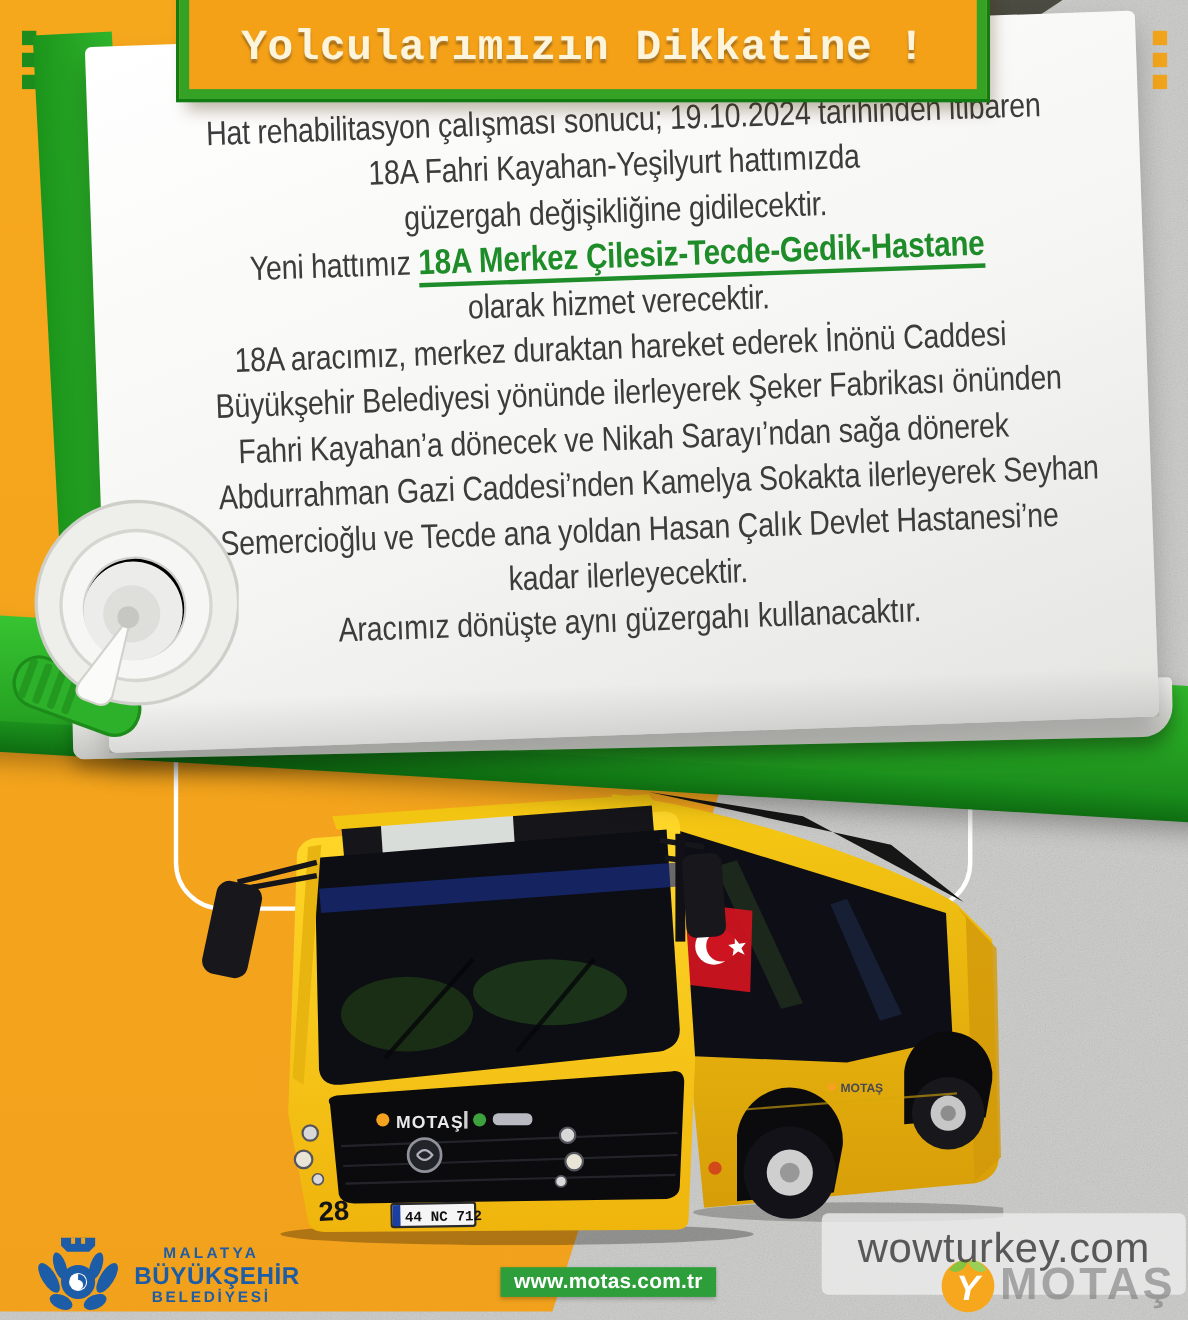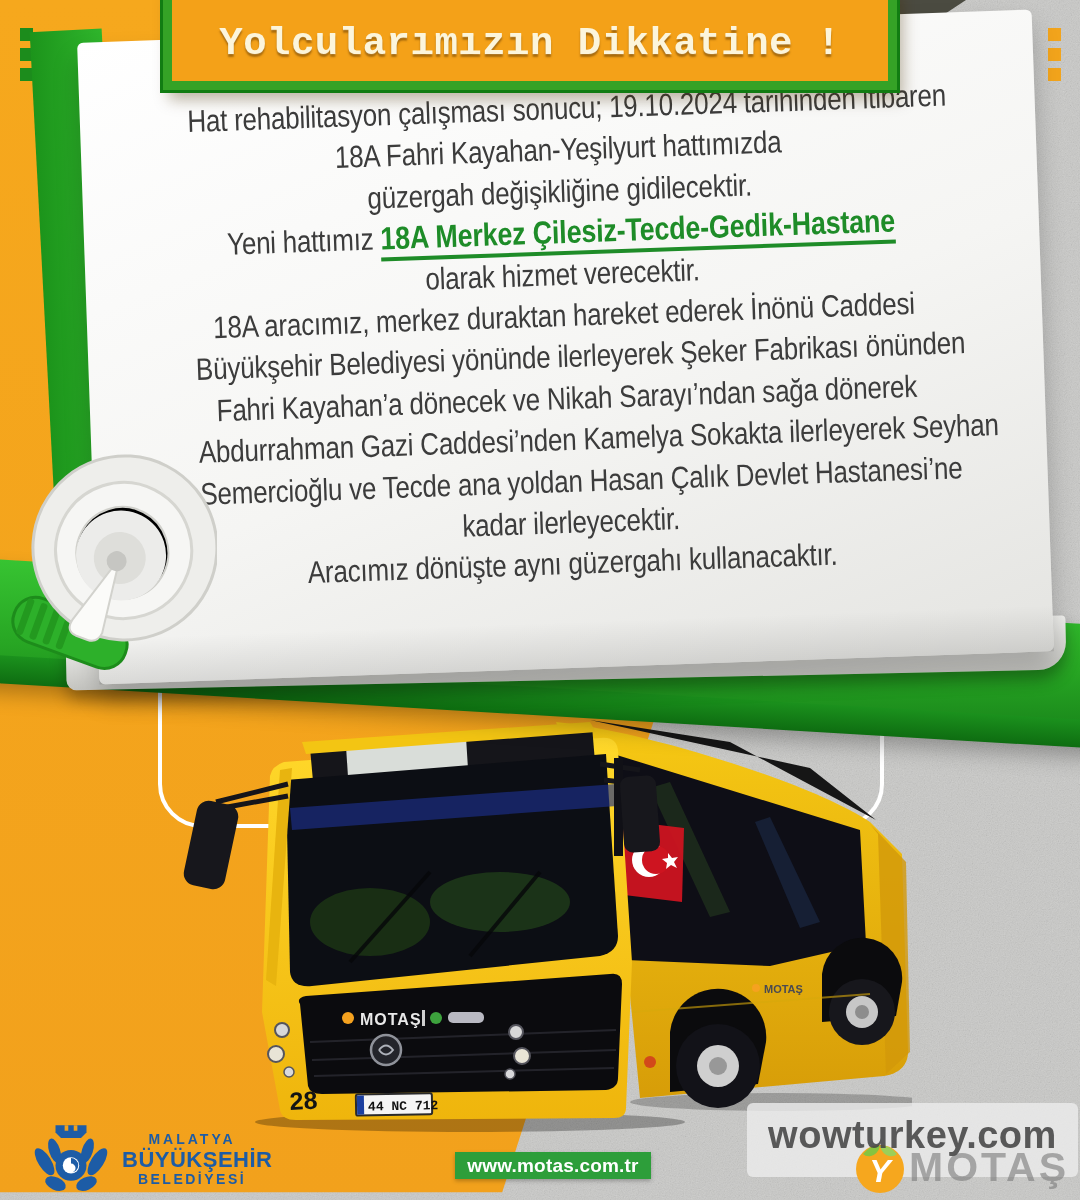--- a/index.html
+++ b/index.html
@@ -73,21 +73,21 @@
     display:flex;align-items:center;justify-content:center;
     box-shadow:0 2px 4px rgba(0,0,0,.25);}
   .urlbar span{color:#fff;font-weight:700;font-size:19px;letter-spacing:.2px;}
 
   .wm-box{left:747px;top:1103px;width:331px;height:74px;z-index:9;
     background:rgba(236,236,236,.80);border-radius:6px;}
   .motas-ghost{left:853px;top:1140px;z-index:10;display:flex;align-items:center;}
   .motas-word{font-size:41px;font-weight:700;color:rgba(125,125,125,.62);
     letter-spacing:3px;margin-left:2px;}
   .wm-text{left:747px;top:1114px;width:331px;z-index:11;text-align:center;
-    font-size:38px;font-weight:700;color:rgba(68,68,68,.88);letter-spacing:.5px;}
+    font-size:38px;font-weight:400;color:rgba(68,68,68,.88);letter-spacing:.5px;}
 </style>
 </head>
 <body>
 
 <div class="canvas">
 
   <div class="abs bg-gray"></div>
   <svg class="abs bg-noise" width="1080" height="1200">
     <filter id="noiseF">
         <feTurbulence type="fractalNoise" baseFrequency="0.85" numOctaves="2" stitchTiles="stitch"></feTurbulence>

